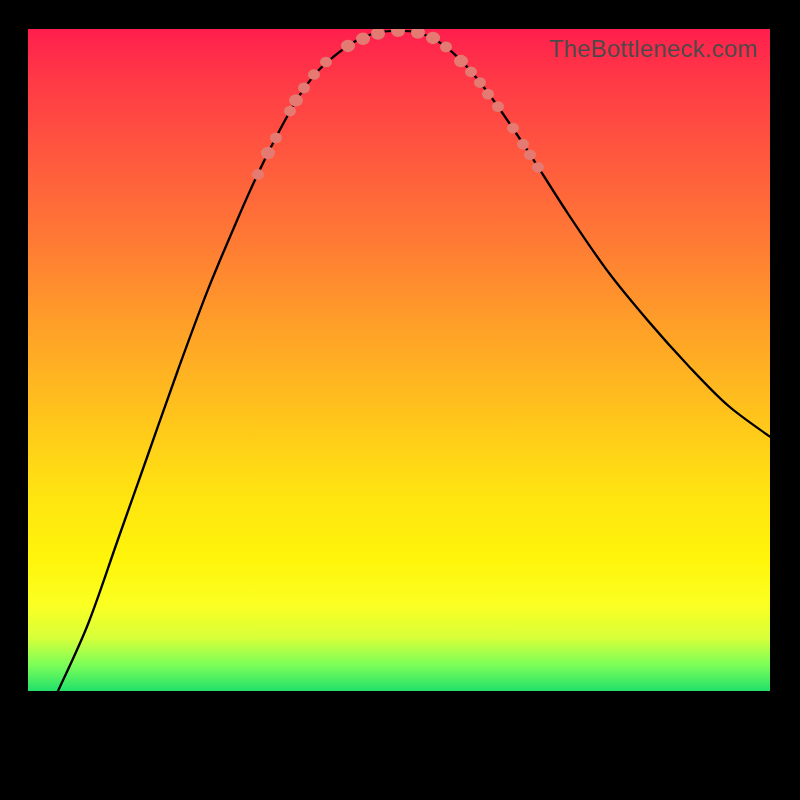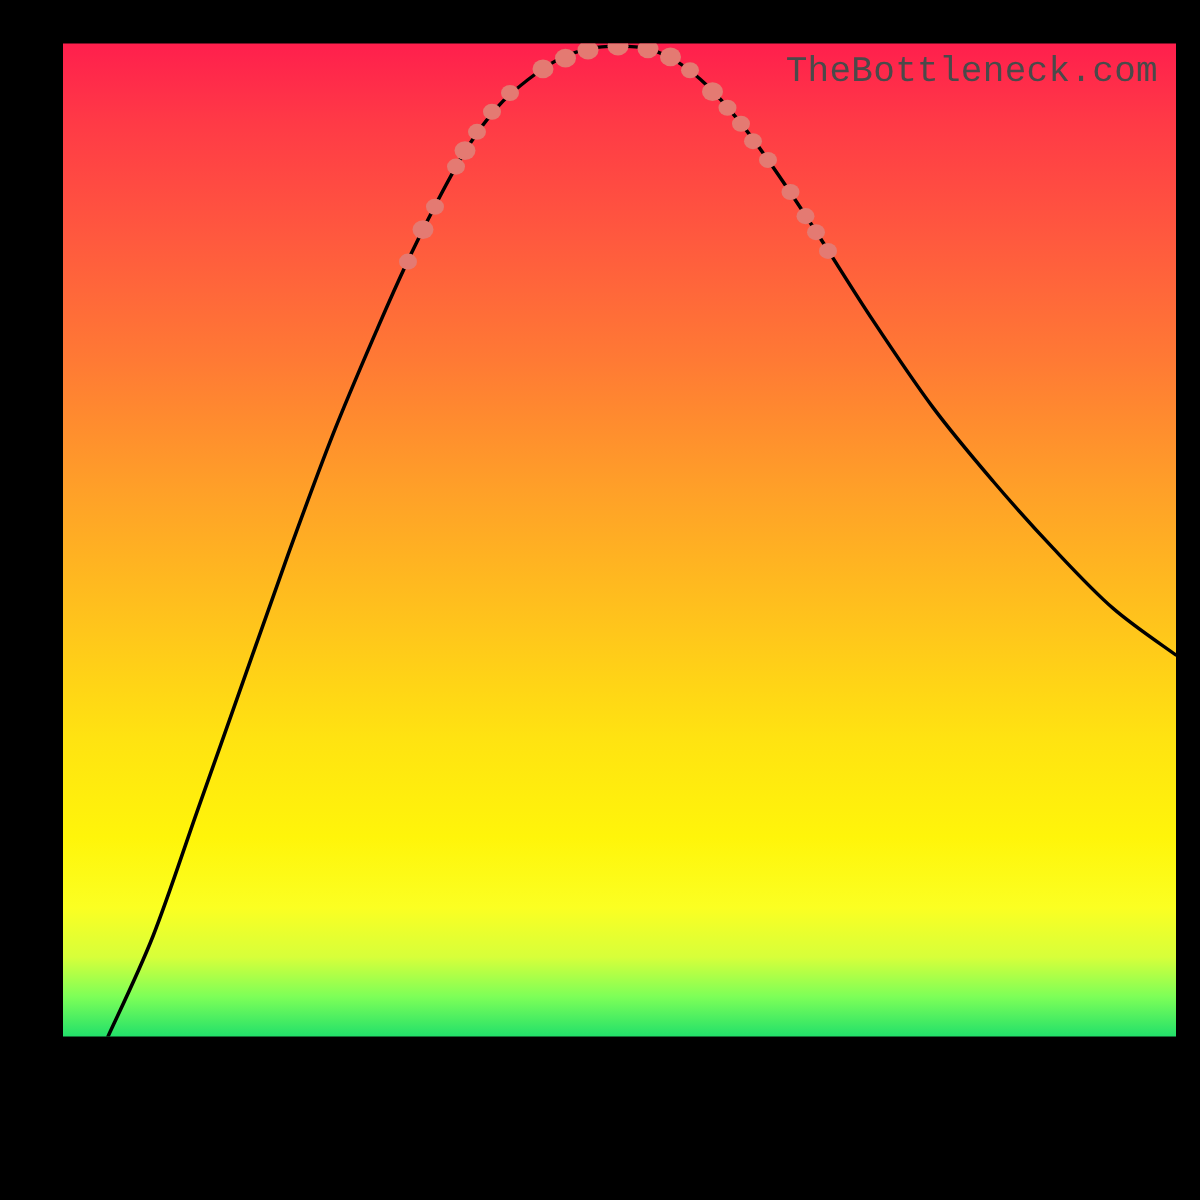--- a/index.html
+++ b/index.html
@@ -12,40 +12,39 @@
     font-family: Arial, Helvetica, sans-serif;
   }
   .frame {
     position: relative;
     width: 800px;
     height: 800px;
     background: #000;
   }
   .plot {
     position: absolute;
-    left: 42px;
+    left: 28px;
     top: 29px;
     width: 742px;
     height: 662px;
     
     background: linear-gradient(to bottom,
       #ff1f4d 0%,
       #ff3a46 8%,
       #ff5a3e 20%,
       #ff7a34 32%,
       #ffa028 45%,
       #ffc31c 58%,
       #ffe311 70%,
       #fff50a 80%,
       #fbff22 87%,
       #d7ff3a 92%,
       #7dff58 96%,
       #22e06a 100%
     );
-    font-family: Liberation Mono, monospace;
   }
   .watermark {
     position: absolute;
     top: 6px;
     right: 12px;
     color: #4a4a4a;
     font-size: 24px;
     font-weight: 400;
     letter-spacing: 0.2px;
     white-space: nowrap;

